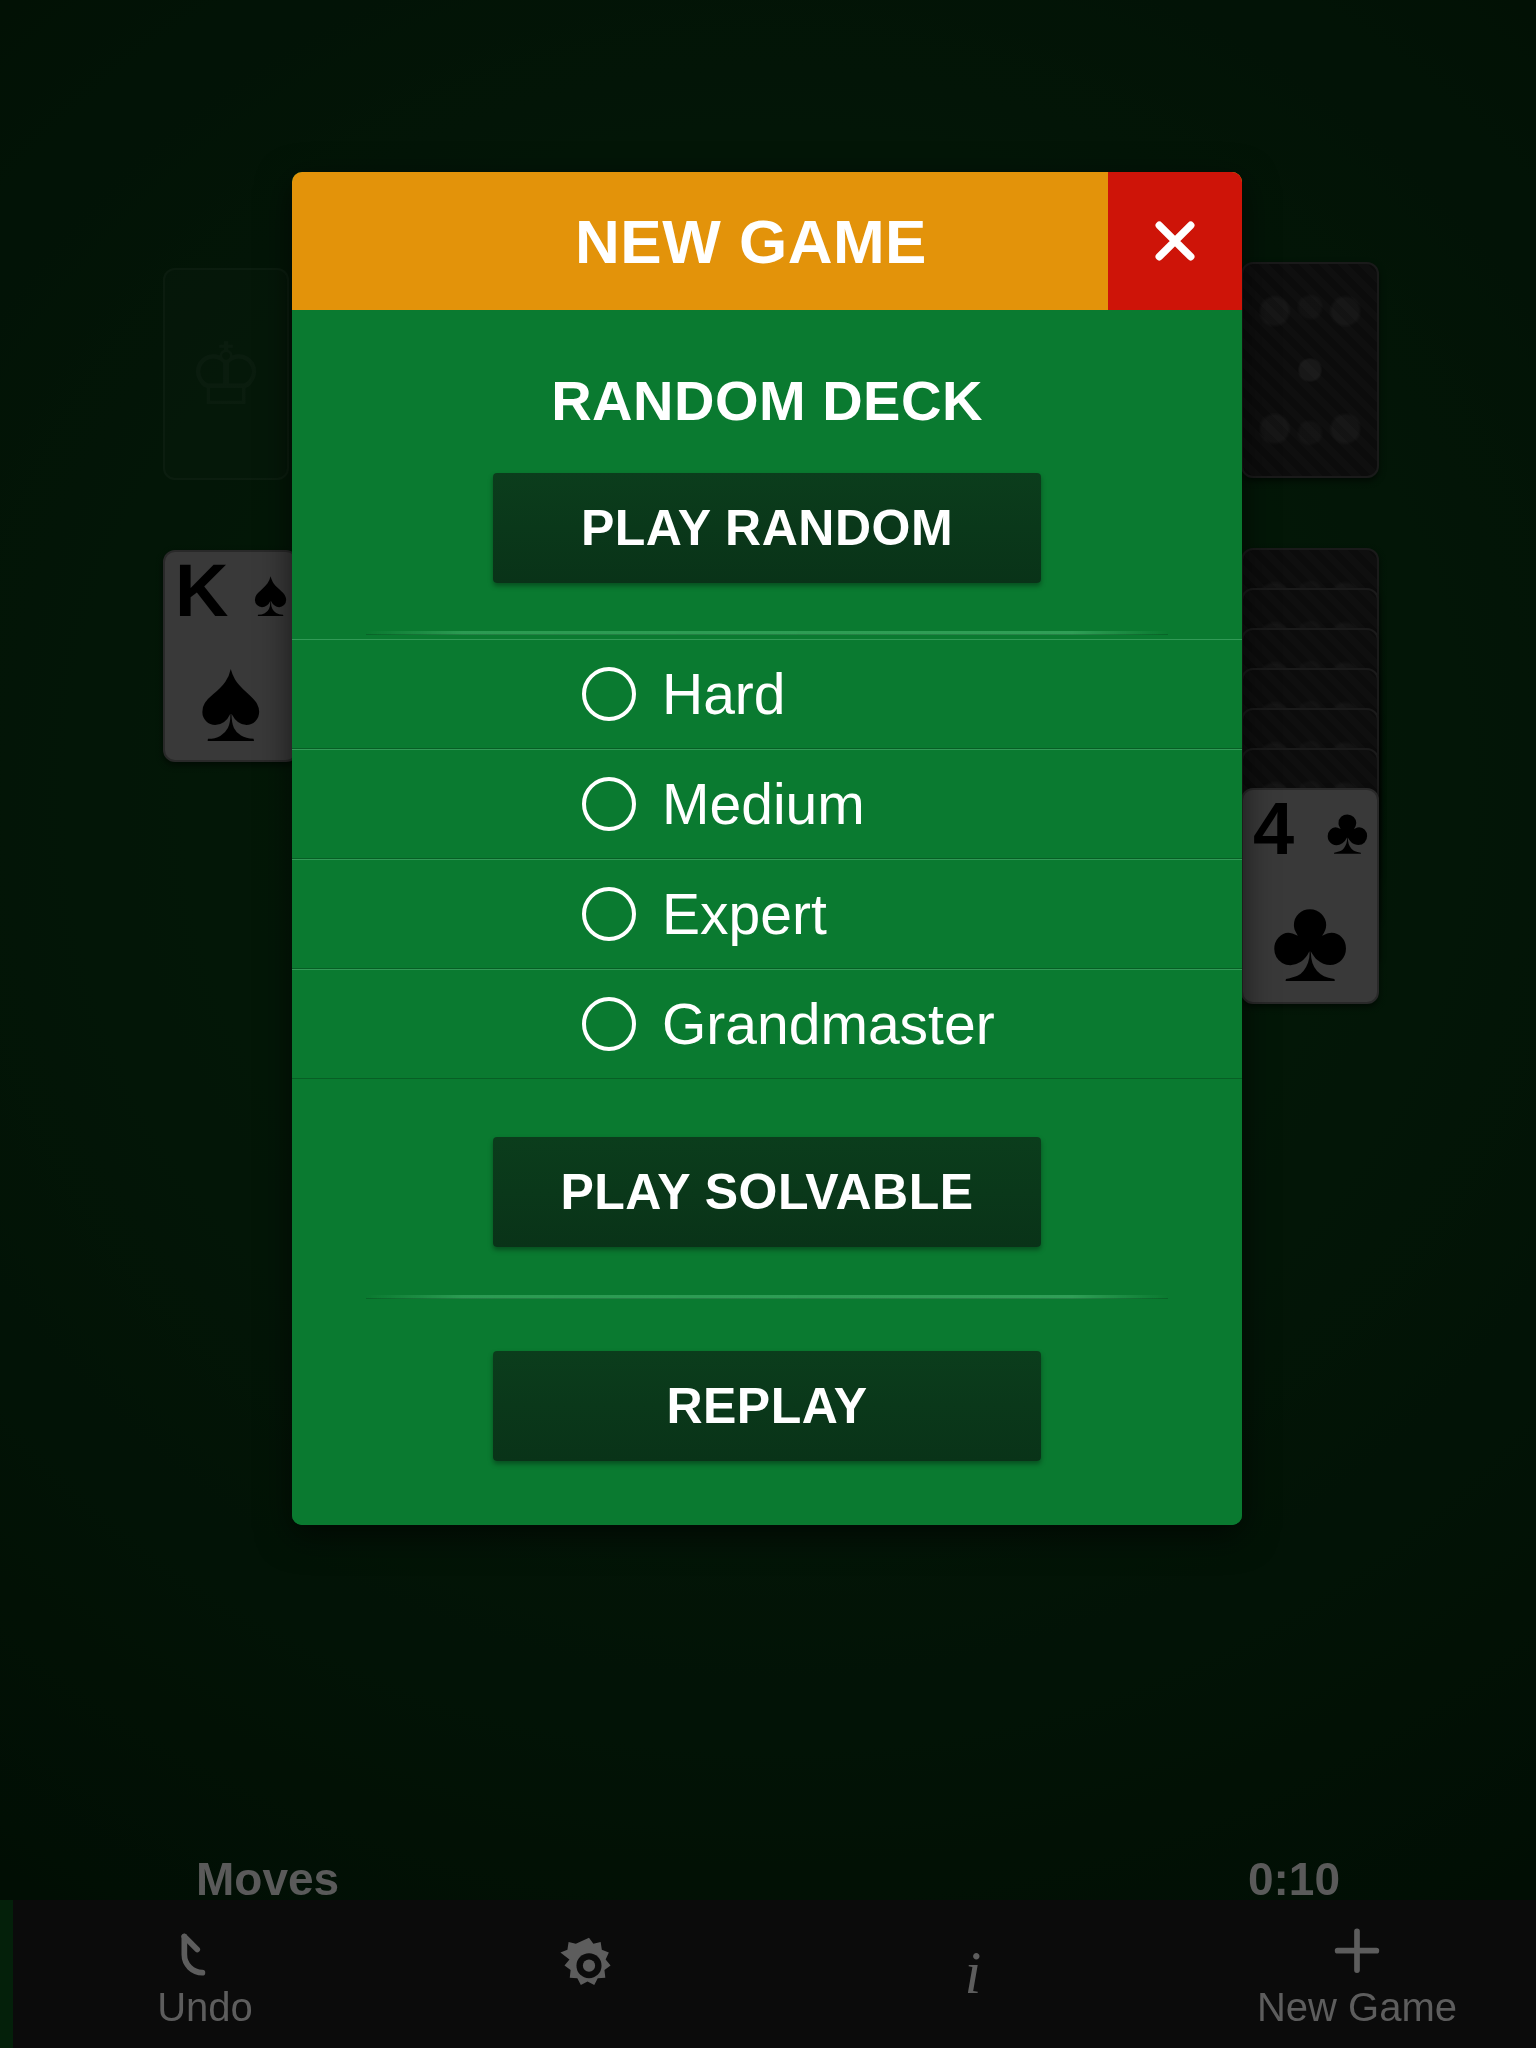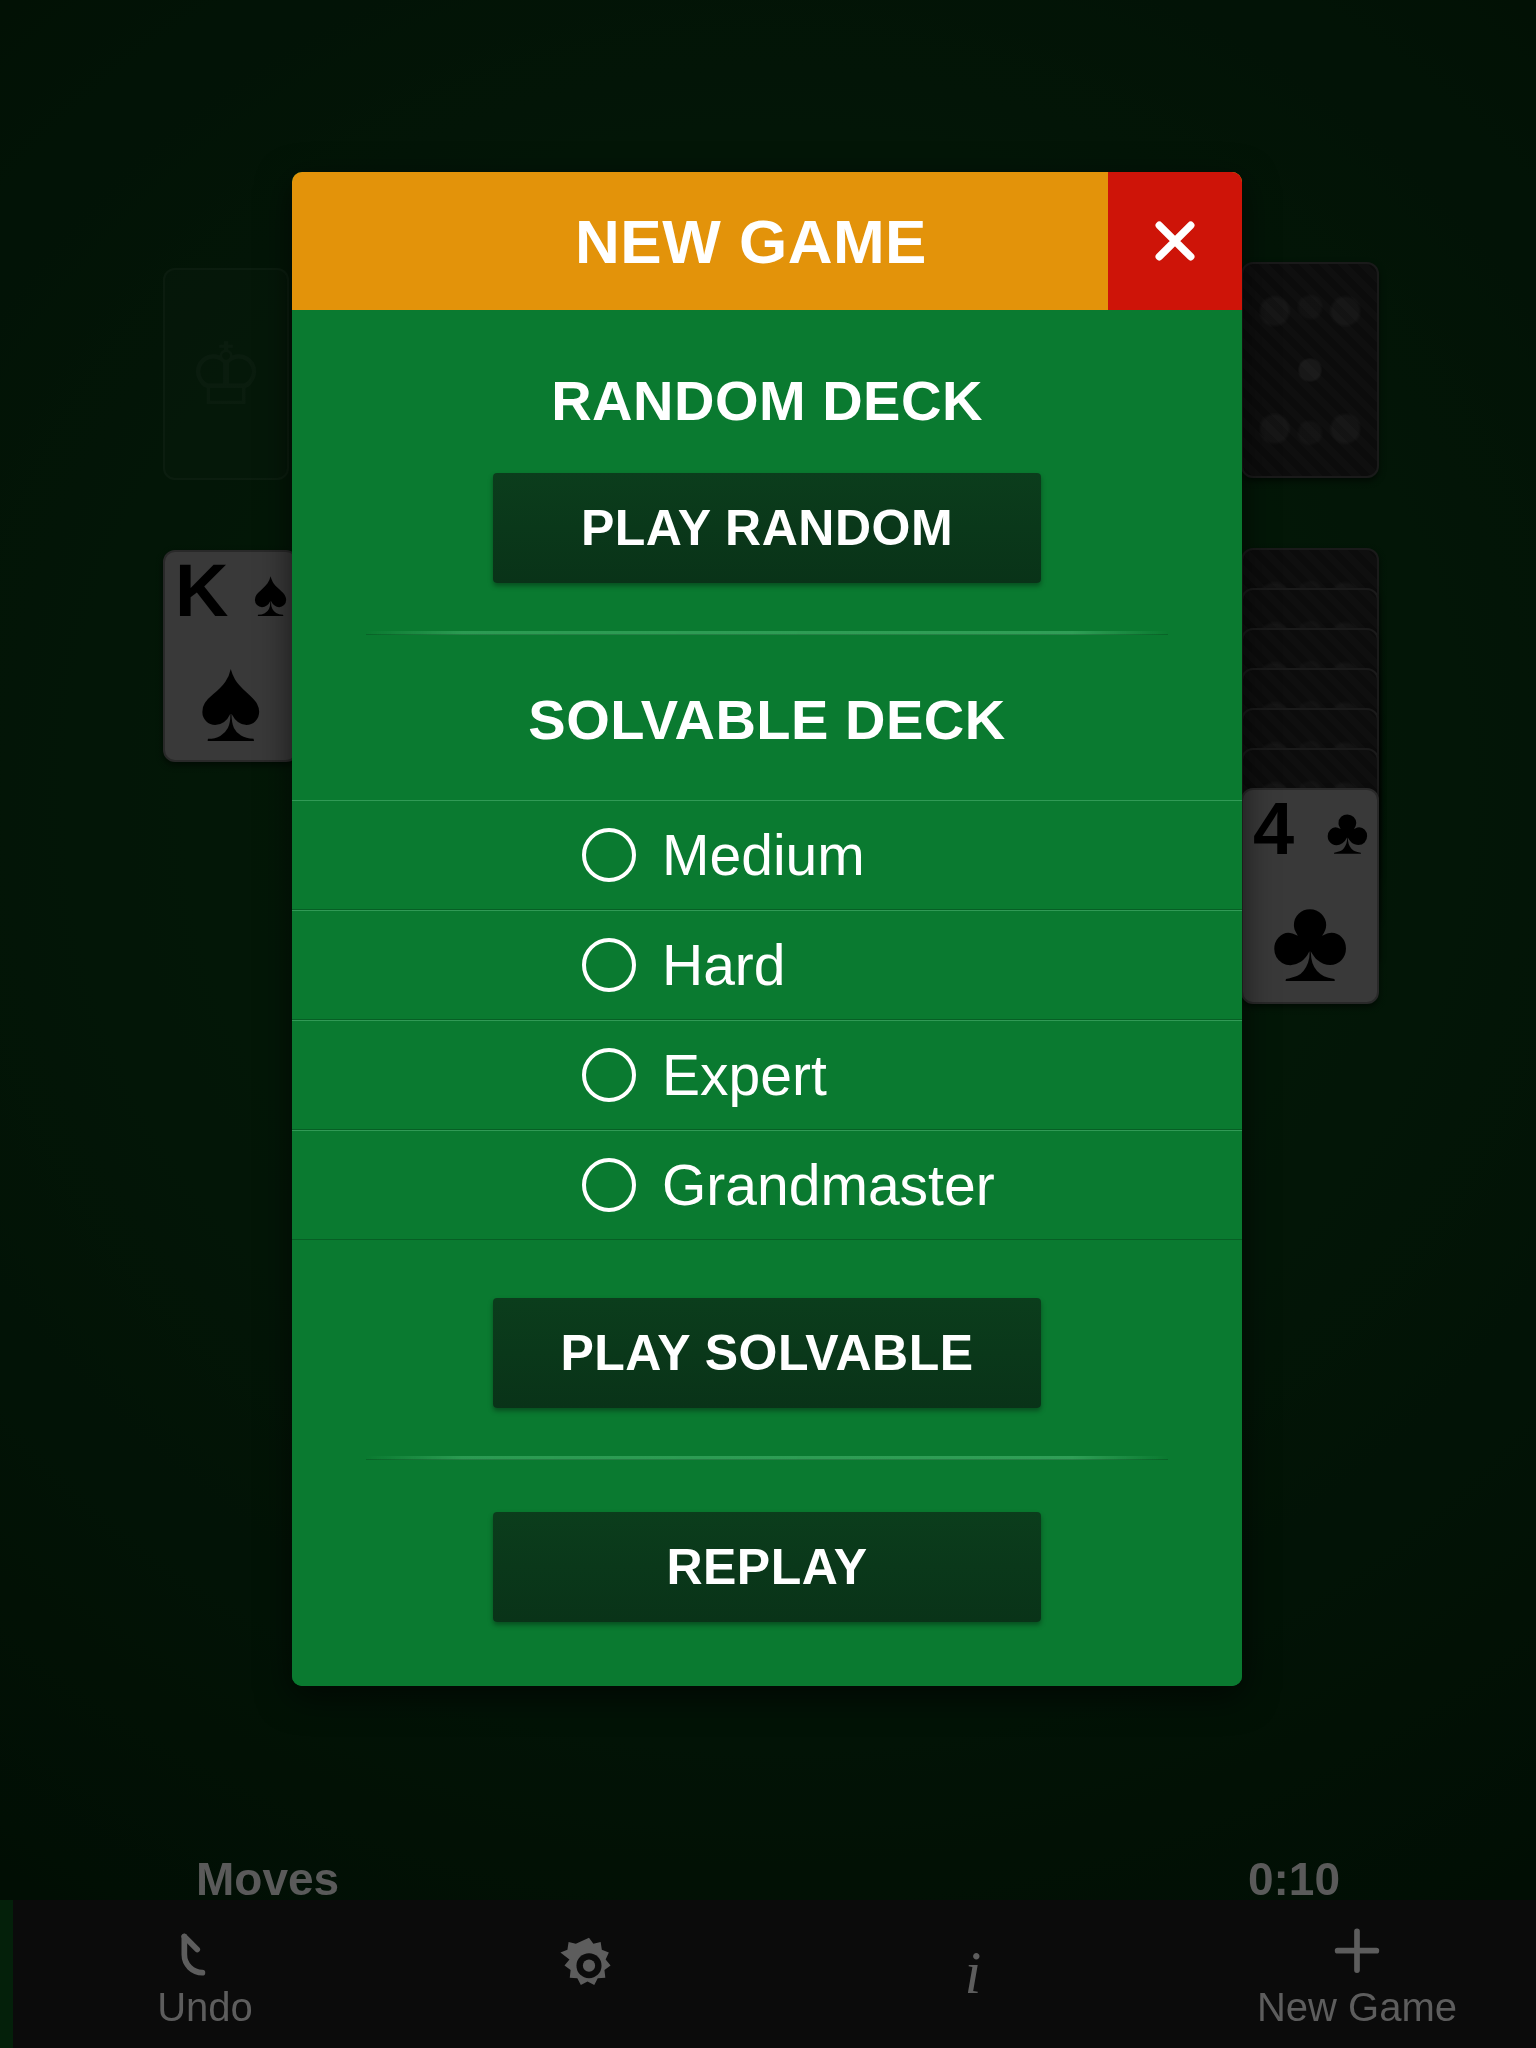--- a/index.html
+++ b/index.html
@@ -278,45 +278,44 @@
   </div>
 
   <div id="dialog-body">
 
     <div class="section-title" id="random-title">RANDOM DECK</div>
 
     <button class="primary-btn">PLAY RANDOM</button>
 
     <div class="divider"></div>
 
-    <div class="section-title" id="solvable-title">SOLVABLE DECK</div>
 
     <div id="options-list">
 
+
+      <div class="option-row">
+
+        <span class="option-inner">
+          <span class="radio"></span>
+          <span class="option-label">Hard</span>
+        </span>
+      </div>
 
       <div class="option-row">
 
         <span class="option-inner">
           <span class="radio"></span>
           <span class="option-label">Medium</span>
         </span>
       </div>
 
       <div class="option-row">
 
         <span class="option-inner">
           <span class="radio"></span>
-          <span class="option-label">Hard</span>
-        </span>
-      </div>
-
-      <div class="option-row">
-
-        <span class="option-inner">
-          <span class="radio"></span>
           <span class="option-label">Expert</span>
         </span>
       </div>
 
 
       <div class="option-row">
 
         <span class="option-inner">
           <span class="radio"></span>
           <span class="option-label">Grandmaster</span>

